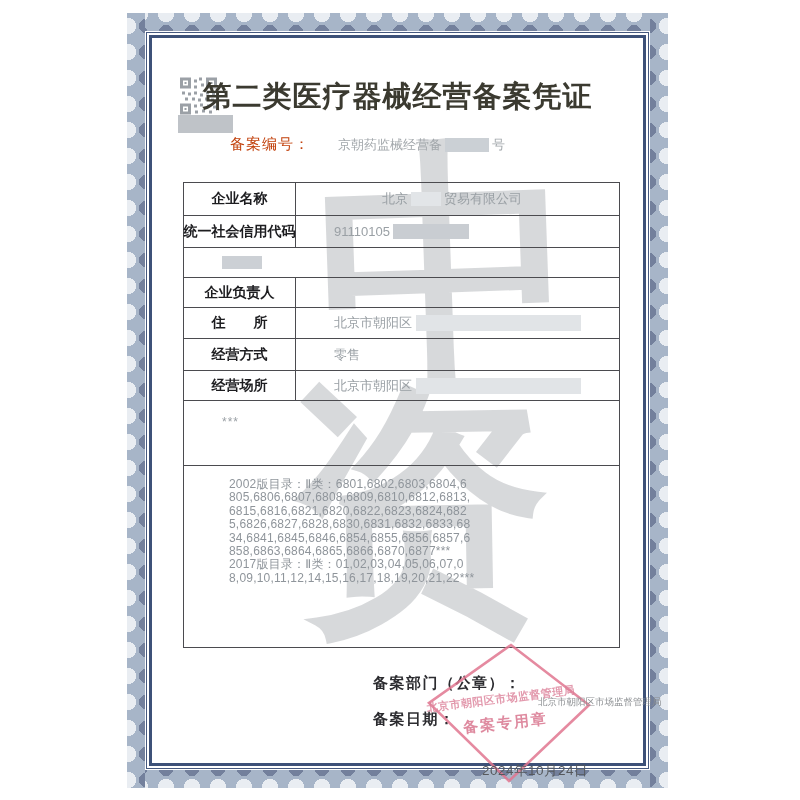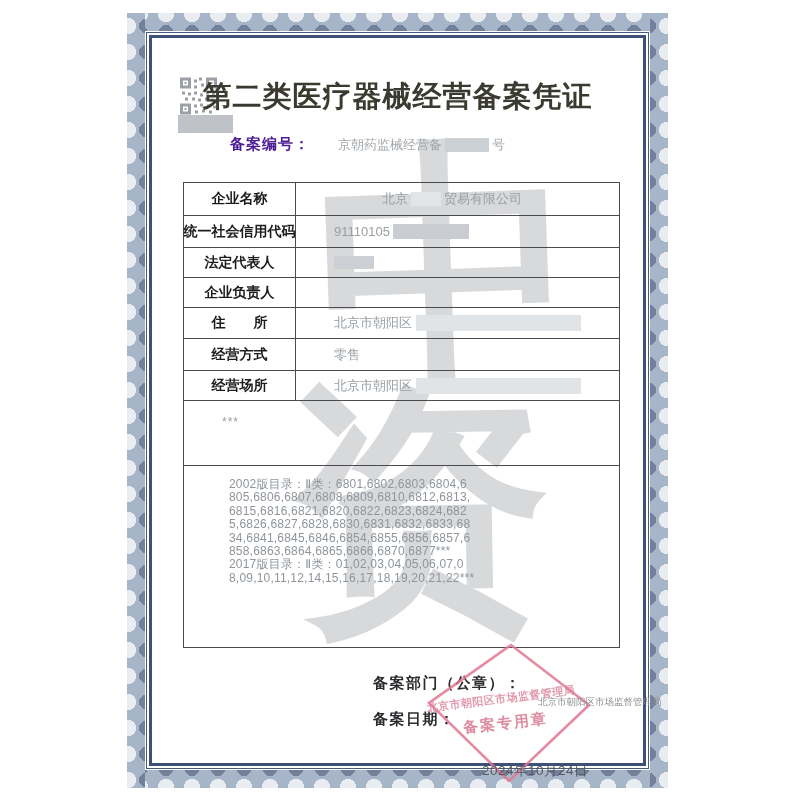--- a/index.html
+++ b/index.html
@@ -45,21 +45,21 @@
   .content{position:absolute;inset:0;}
 
   .qr{position:absolute;left:53px;top:64px;width:37px;height:38px;opacity:.85;}
   .redact{background:#cdd1d6;position:absolute;}
   .redact-qr{left:51px;top:102px;width:55px;height:18px;background:#bfc3c8;}
 
   .title{position:absolute;left:0;right:0;top:64px;text-align:center;
     font-size:29px;font-weight:700;letter-spacing:1px;color:#3b3a30;white-space:nowrap;}
 
   .recno{position:absolute;left:103px;top:122px;display:flex;align-items:center;white-space:nowrap;}
-  .recno .lab{font-size:15px;font-weight:700;color:#4c1d95;letter-spacing:1px;}
+  .recno .lab{font-size:15px;font-weight:400;color:#c2410c;letter-spacing:1px;}
   .recno .val{margin-left:28px;font-family:"Liberation Sans",sans-serif;font-size:13px;color:#a2a7ab;}
   .recno .rd-no{display:inline-block;width:44px;height:14px;background:#cbd0d5;margin:0 3px;}
   .recno .suf{font-family:"Liberation Sans",sans-serif;font-size:13px;color:#a2a7ab;}
 
   
   .tbl{position:absolute;left:56px;top:169px;width:437px;height:466px;
        border:1px solid #4b4b4f;box-sizing:border-box;display:flex;flex-direction:column;}
   .trow{display:flex;border-bottom:1px solid #4b4b4f;box-sizing:border-box;}
   .trow:last-child{border-bottom:none;flex:1;}
   .r1{height:33px;gap:48px;} .r2{height:32px;} .r3{height:30px;} .r4{height:30px;}
@@ -177,21 +177,20 @@
           </div>
         </div>
         <div class="trow r2">
           <div class="lcell">统一社会信用代码</div>
           <div class="vcell">
             <span>91110105</span>
             <span class="rd rd-b"></span>
           </div>
         </div>
         <div class="trow r3">
-          <div class="lcell">法定代表人</div>
           <div class="vcell">
             <span class="rd rd-c"></span>
           </div>
         </div>
         <div class="trow r4">
           <div class="lcell">企业负责人</div>
           <div class="vcell"></div>
         </div>
         <div class="trow r5">
           <div class="lcell">住　　所</div>

